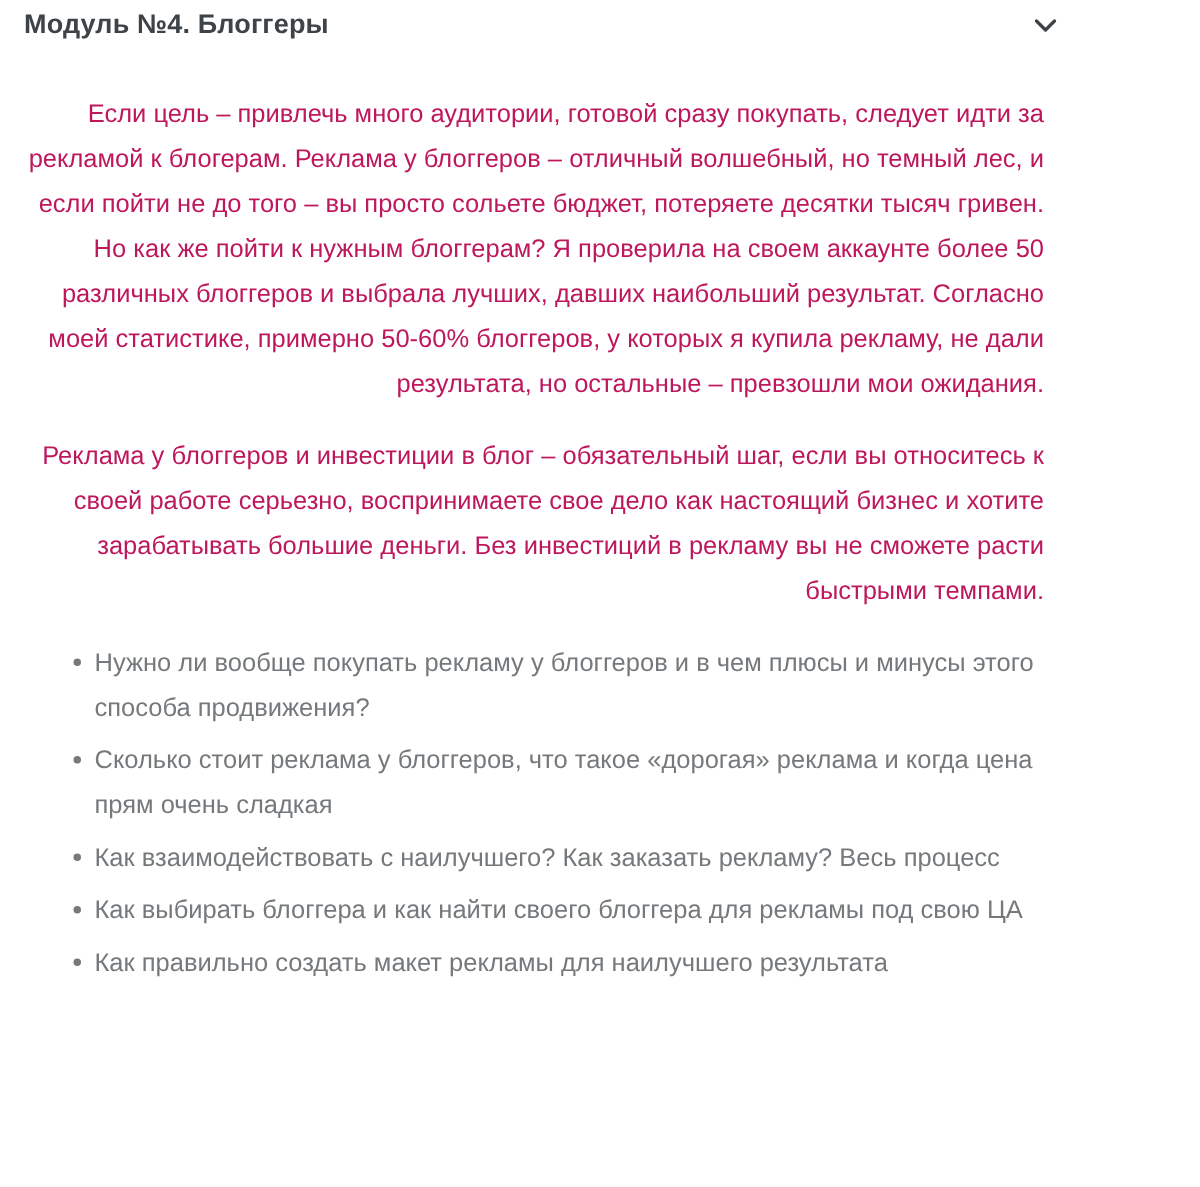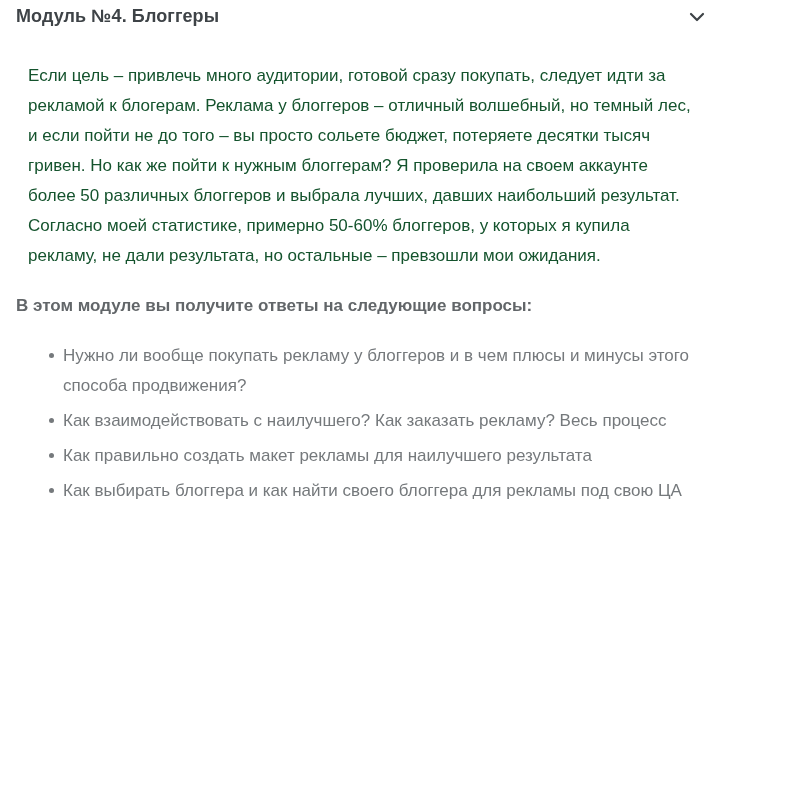--- a/index.html
+++ b/index.html
@@ -35,22 +35,23 @@
     width: 18px;
     height: 18px;
     flex: 0 0 auto;
   }
   .content {
     padding: 0 32px 0 16px;
   }
   .content p {
     font-size: 17px;
     line-height: 30px;
-    color: #14532d;
-    margin: 0 0 18px 12px;
+    color: #be185d;
+    margin: 0 0 18px 0;
+    text-align: right;
   }
   .content p.first {
     margin-top: 31px;
   }
   .questions-heading {
     font-size: 17px;
     line-height: 30px;
     font-weight: bold;
     color: #626669;
     margin: 20px 0 20px 0;
@@ -89,24 +90,25 @@
       <svg width="16" height="10" viewBox="0 0 16 10" fill="none" xmlns="http://www.w3.org/2000/svg">
         <polyline points="2,2 8,8 14,2" stroke="#3e4347" stroke-width="2.2" fill="none" stroke-linecap="round" stroke-linejoin="round"></polyline>
       </svg>
     </span>
   </div>
 
   <div class="content">
 
     <p class="first">Если цель – привлечь много аудитории, готовой сразу покупать, следует идти за рекламой к блогерам. Реклама у блоггеров – отличный волшебный, но темный лес, и если пойти не до того – вы просто сольете бюджет, потеряете десятки тысяч гривен. Но как же пойти к нужным блоггерам? Я проверила на своем аккаунте более 50 различных блоггеров и выбрала лучших, давших наибольший результат. Согласно моей статистике, примерно 50-60% блоггеров, у которых я купила рекламу, не дали результата, но остальные – превзошли мои ожидания.</p>
 
+    <p>Реклама у блоггеров и инвестиции в блог – обязательный шаг, если вы относитесь к своей работе серьезно, воспринимаете свое дело как настоящий бизнес и хотите зарабатывать большие деньги. Без инвестиций в рекламу вы не сможете расти быстрыми темпами.</p>
 
-    <div class="questions-heading">В этом модуле вы получите ответы на следующие вопросы:</div>
 
     <ul class="questions-list">
       <li>Нужно ли вообще покупать рекламу у блоггеров и в чем плюсы и минусы этого способа продвижения?</li>
+      <li>Сколько стоит реклама у блоггеров, что такое «дорогая» реклама и когда цена прям очень сладкая</li>
       <li>Как взаимодействовать с наилучшего? Как заказать рекламу? Весь процесс</li>
+      <li>Как выбирать блоггера и как найти своего блоггера для рекламы под свою ЦА</li>
       <li>Как правильно создать макет рекламы для наилучшего результата</li>
-      <li>Как выбирать блоггера и как найти своего блоггера для рекламы под свою ЦА</li>
     </ul>
 
   </div>
 </div>
 
 </body></html>

